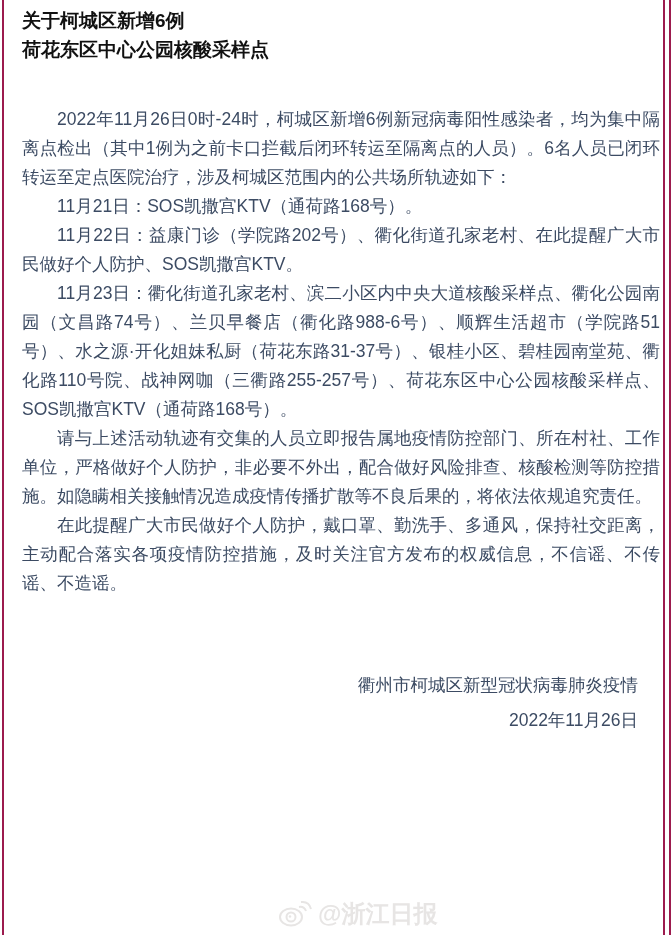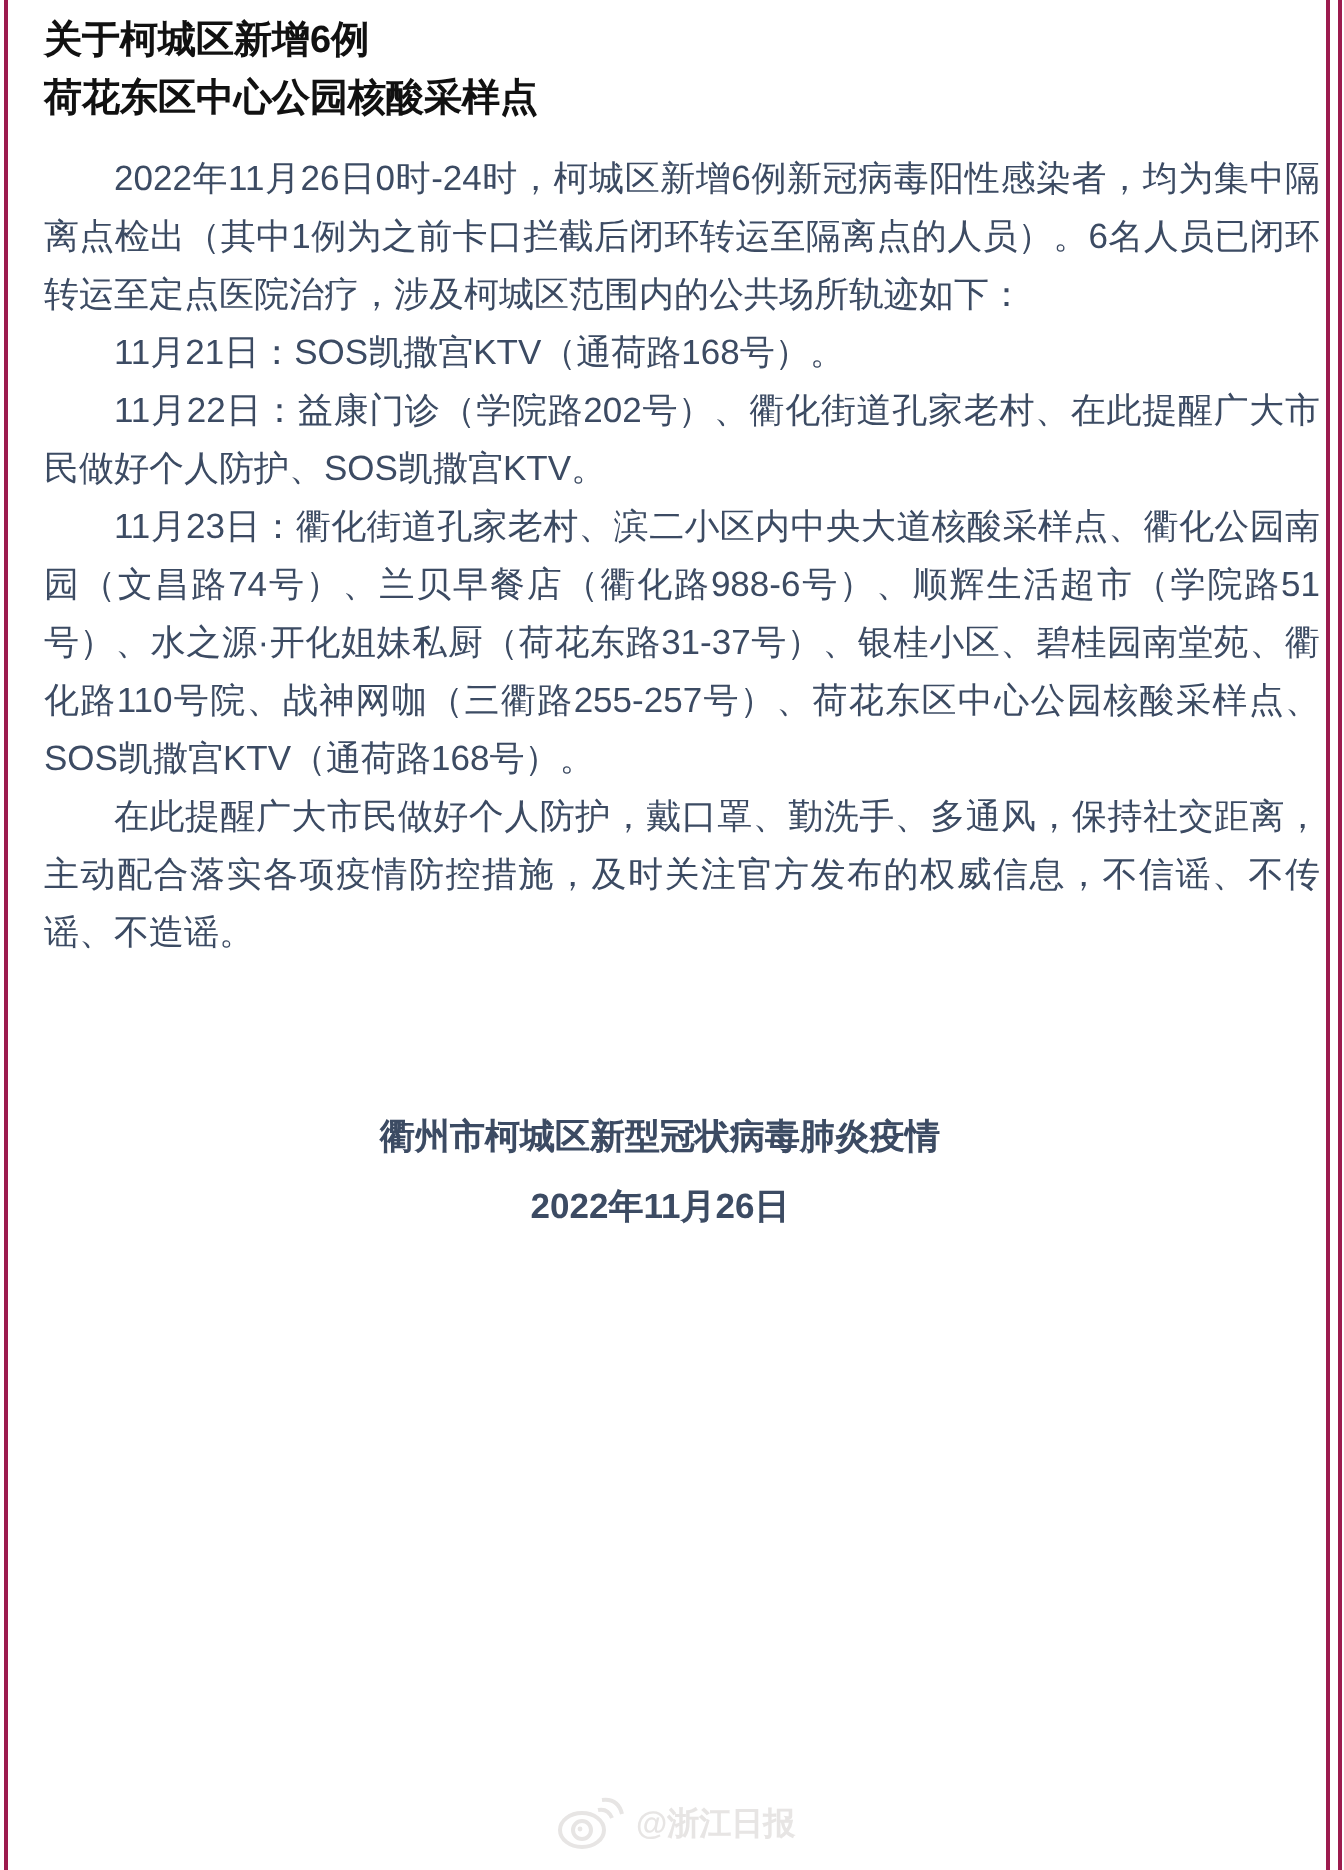--- a/index.html
+++ b/index.html
@@ -34,47 +34,46 @@
     height: 100%;
     padding: 6px 3px 0 18px;
   }
   .title {
     color: #111111;
     font-weight: bold;
     font-size: 19px;
     line-height: 29px;
   }
   .body-text {
-    margin-top: 11px;
+    margin-top: 41px;
     color: #3c4b63;
     font-size: 17.5px;
     line-height: 29px;
     text-align: justify;
   }
   .body-text p {
     text-indent: 2em;
   }
   .signature {
     margin-top: 70px;
     padding-right: 22px;
-    text-align: center;
+    text-align: right;
     color: #3c4b63;
     font-size: 17.5px;
     line-height: 35px;
-    font-weight: bold;
   }
   .watermark {
     position: absolute;
     left: 278px;
     top: 898px;
     display: flex;
     align-items: center;
     gap: 6px;
     color: #e7e5e4;
-    font-size: 16px;
+    font-size: 24px;
     font-weight: bold;
     user-select: none;
     pointer-events: none;
   }
   .watermark svg { display: block; }
 </style>
 </head>
 <body>
 
 <div class="page">
@@ -88,20 +87,21 @@
     <div class="title">
       <div>关于柯城区新增6例</div>
       <div>荷花东区中心公园核酸采样点</div>
     </div>
 
     <div class="body-text">
       <p>2022年11月26日0时-24时，柯城区新增6例新冠病毒阳性感染者，均为集中隔离点检出（其中1例为之前卡口拦截后闭环转运至隔离点的人员）。6名人员已闭环转运至定点医院治疗，涉及柯城区范围内的公共场所轨迹如下：</p>
       <p>11月21日：SOS凯撒宫KTV（通荷路168号）。</p>
       <p>11月22日：益康门诊（学院路202号）、衢化街道孔家老村、在此提醒广大市民做好个人防护、SOS凯撒宫KTV。</p>
       <p>11月23日：衢化街道孔家老村、滨二小区内中央大道核酸采样点、衢化公园南园（文昌路74号）、兰贝早餐店（衢化路988-6号）、顺辉生活超市（学院路51号）、水之源·开化姐妹私厨（荷花东路31-37号）、银桂小区、碧桂园南堂苑、衢化路110号院、战神网咖（三衢路255-257号）、荷花东区中心公园核酸采样点、SOS凯撒宫KTV（通荷路168号）。</p>
+      <p>请与上述活动轨迹有交集的人员立即报告属地疫情防控部门、所在村社、工作单位，严格做好个人防护，非必要不外出，配合做好风险排查、核酸检测等防控措施。如隐瞒相关接触情况造成疫情传播扩散等不良后果的，将依法依规追究责任。</p>
       <p>在此提醒广大市民做好个人防护，戴口罩、勤洗手、多通风，保持社交距离，主动配合落实各项疫情防控措施，及时关注官方发布的权威信息，不信谣、不传谣、不造谣。</p>
     </div>
 
     <div class="signature">
       <div>衢州市柯城区新型冠状病毒肺炎疫情</div>
       <div>2022年11月26日</div>
     </div>
 
   </div>
 

